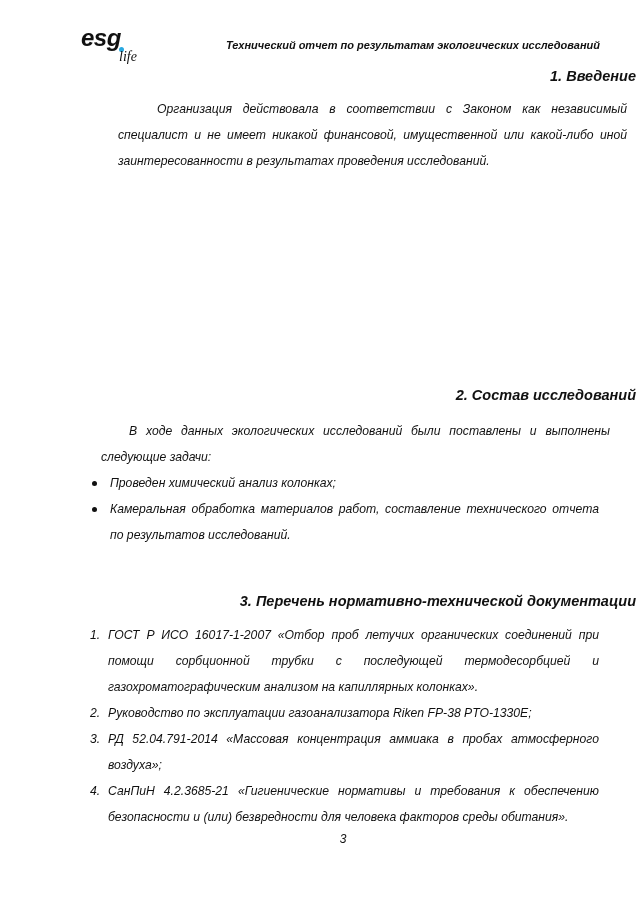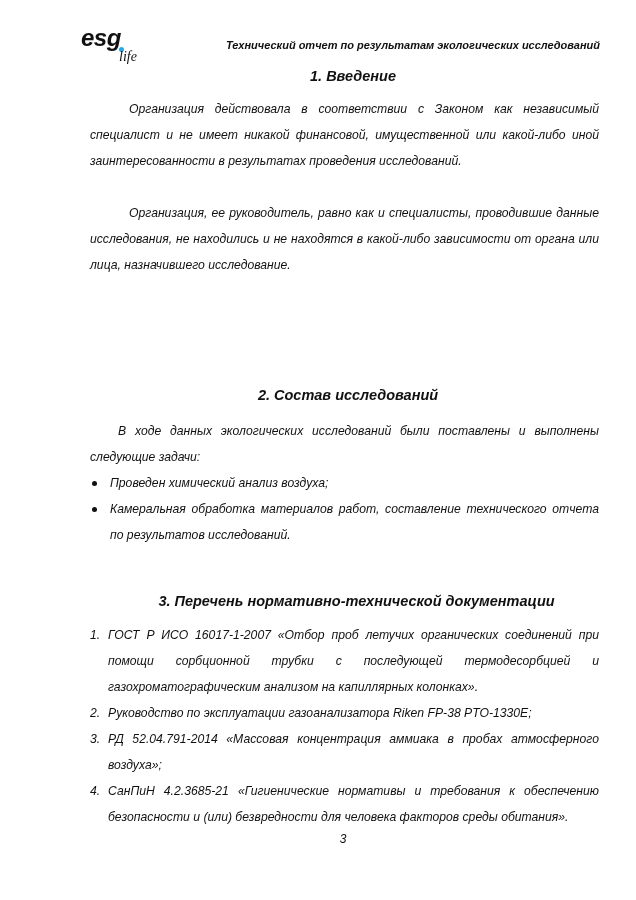--- a/index.html
+++ b/index.html
@@ -9,30 +9,30 @@
 
     .logo { position: absolute; left: 81px; top: 26px; height: 32px; width: 60px; }
     .logo-esg { position: absolute; left: 0; top: 0; font-family: "Liberation Sans", sans-serif;
                 font-weight: bold; font-size: 24px; letter-spacing: -0.5px; line-height: 24px; color: #111; }
     .logo-dot { position: absolute; left: 38px; top: 21px; width: 5px; height: 5px; border-radius: 50%; background: #29a9e1; }
     .logo-life { position: absolute; left: 38px; top: 23px; font-family: "Liberation Serif", serif; font-size: 14px; color: #111; }
 
     .running-header { position: absolute; right: 36px; top: 39px; font-family: "Liberation Sans", sans-serif;
                       font-weight: bold; font-size: 11px; color: #111; white-space: nowrap; }
 
-    .heading { position: absolute; left: 0; width: 636px; text-align: center;
+    .heading { position: absolute; left: 0; width: 636px; text-align: right;
                font-family: "Liberation Sans", sans-serif; font-weight: bold; color: #111; }
     .h1 { top: 68px; font-size: 14.5px; padding-left: 70px; box-sizing: border-box; }
     .h2 { top: 387px; font-size: 14.5px; padding-left: 60px; box-sizing: border-box; }
     .h3 { top: 593px; font-size: 14.5px; padding-left: 77px; box-sizing: border-box; }
 
     .para { position: absolute; left: 90px; width: 509px; font-family: "Liberation Sans", sans-serif;
             font-size: 12.2px; line-height: 26px; text-align: justify; color: #111; margin: 0; }
-    .para.indent { text-indent: 39px; }
-    .para.indent-small { text-indent: 28px; }
+    .para.indent { text-indent: 39px; margin-left: 28px; }
+    .para.indent-small { text-indent: 28px; margin-left: 11px; }
     .p1 { top: 96px; }
     .p2 { top: 200px; }
     .p3 { top: 252px; }
     .p4 { top: 418px; }
 
     .bullets { position: absolute; left: 90px; top: 470px; width: 509px; margin: 0; padding: 0; list-style: none;
                font-family: "Liberation Sans", sans-serif; font-size: 12.2px; line-height: 26px; color: #111; }
     .bullets li { position: relative; padding-left: 20px; text-align: justify; }
     .bullet-dot { position: absolute; left: 2px; top: 11px; width: 5px; height: 5px; border-radius: 50%; background: #111; }
 
@@ -52,28 +52,27 @@
   <div class="logo">
     <span class="logo-esg">esg</span>
     <span class="logo-dot" style="background: rgb(41, 169, 225);"></span>
     <span class="logo-life">life</span>
   </div>
 
   <div class="running-header">Технический отчет по результатам экологических исследований</div>
 
   <div class="heading h1">1. Введение</div>
   <p class="para indent p1">Организация действовала в соответствии с Законом как независимый специалист и не имеет никакой финансовой, имущественной или какой-либо иной заинтересованности в результатах проведения исследований.</p>
-  <p class="para indent p2">Организация, ее руководитель, равно как и специалисты, проводившие данные исследования, не находились и не находятся в какой-либо зависимости от органа или лица, назначившего исследование.</p>
 
   <div class="heading h2">2. Состав исследований</div>
   <p class="para indent-small p4">В ходе данных экологических исследований были поставлены и выполнены следующие задачи:</p>
   <ul class="bullets">
     <li>
       <span class="bullet-dot"></span>
-      <span>Проведен химический анализ воздуха;</span>
+      <span>Проведен химический анализ колонках;</span>
     </li>
     <li>
       <span class="bullet-dot"></span>
       <span>Камеральная обработка материалов работ, составление технического отчета по результатов исследований.</span>
     </li>
   </ul>
 
   <div class="heading h3">3. Перечень нормативно-технической документации</div>
   <ol class="numbered">
     <li>

